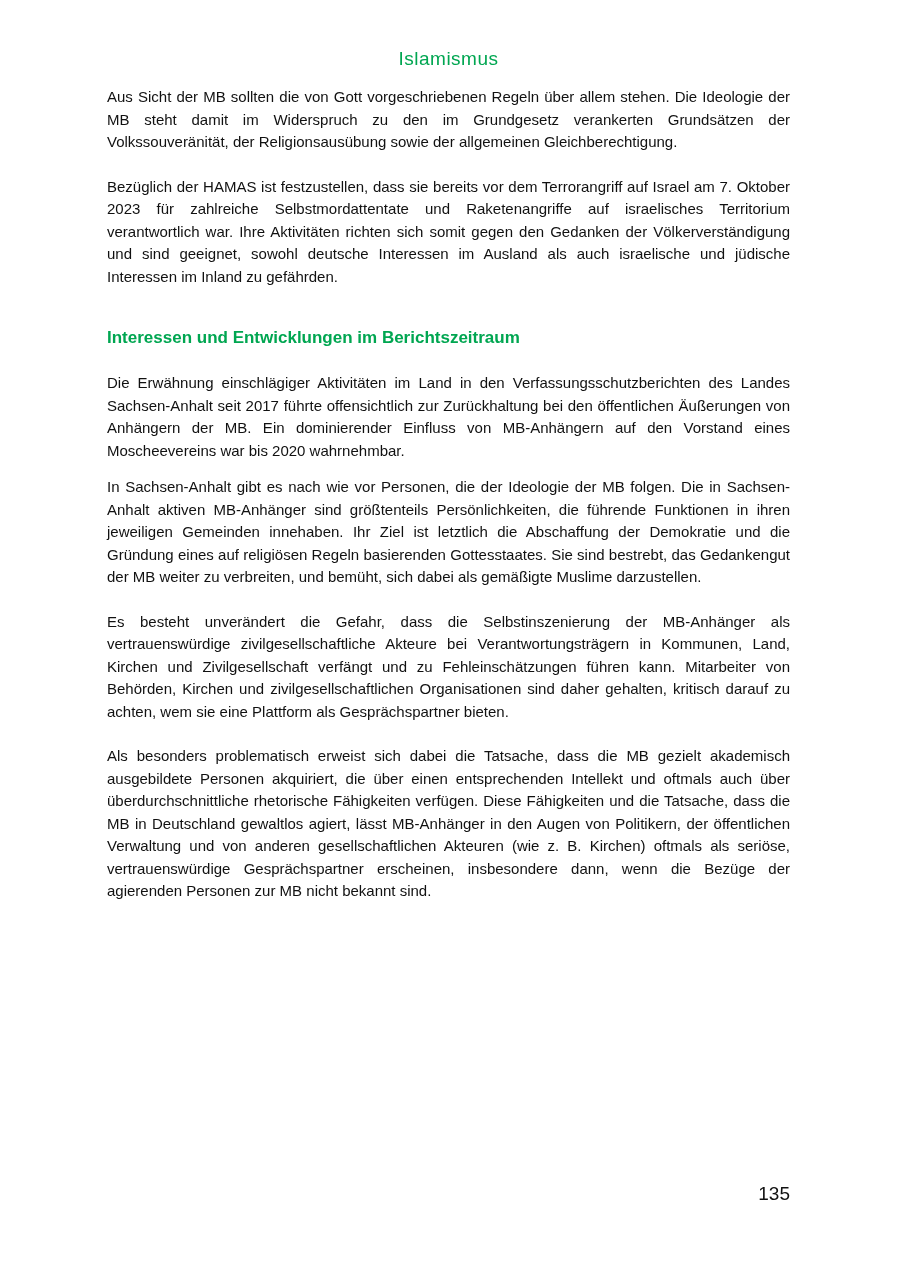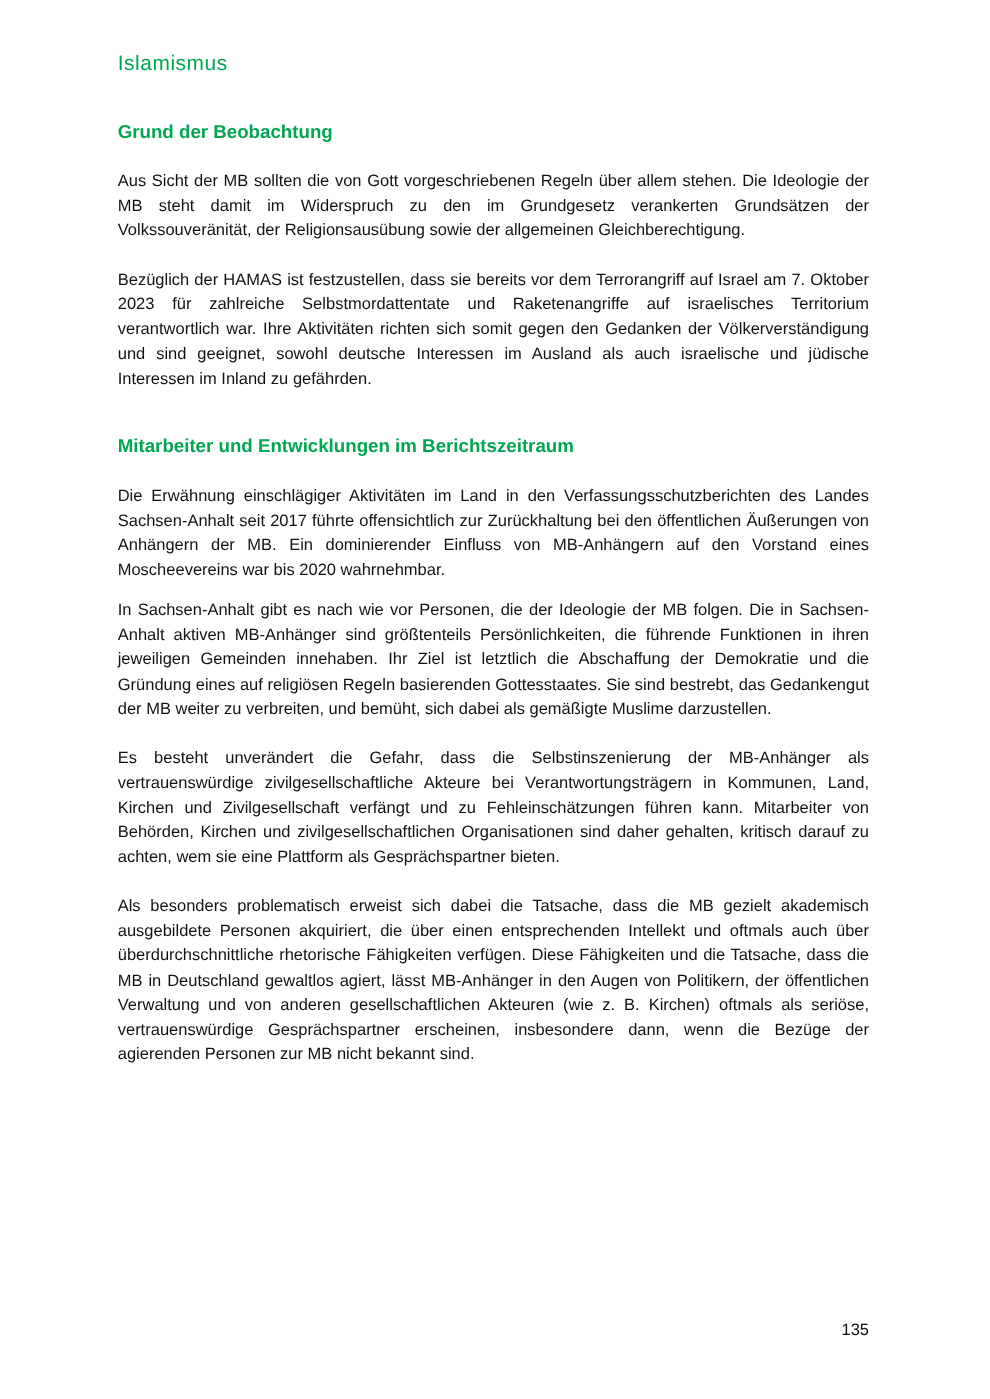--- a/index.html
+++ b/index.html
@@ -20,25 +20,26 @@
     color: var(--text);
   }
   .page {
     position: relative;
     width: 900px;
     height: 1272px;
     box-sizing: border-box;
     padding: 48px 110px 0 107px;
   }
   .doc-title {
+    text-align: center;
     color: var(--accent);
     font-size: 19px;
     font-weight: normal;
     letter-spacing: 0.5px;
-    margin: 0 0 26px 0;
+    margin: 0 0 16px 0;
   }
   .section-heading {
     color: var(--accent);
     font-size: 17px;
     font-weight: bold;
     margin: 0 0 24px 0;
     padding-top: 14px;
   }
   .section + .section .section-heading {
     padding-top: 40px;
@@ -48,40 +49,39 @@
     line-height: 22.5px;
     text-align: justify;
     margin: 14px 0 22px 0;
   }
   .section p:last-child {
     margin-bottom: 0;
   }
   .page-number {
     position: absolute;
     right: 110px;
-    bottom: 54px;
-    font-size: 15px;
+    bottom: 67px;
+    font-size: 19px;
     color: var(--text);
   }
 </style>
 </head>
 <body>
 
 <div class="page">
 
   <div class="doc-title">Islamismus</div>
 
   <section class="section">
-    <h2 class="section-heading">Grund der Beobachtung</h2>
     <p>Aus Sicht der MB sollten die von Gott vorgeschriebenen Regeln über allem stehen. Die Ideologie der MB steht damit im Widerspruch zu den im Grundgesetz verankerten Grundsätzen der Volkssouveränität, der Religionsausübung sowie der allgemeinen Gleichberechtigung.</p>
     <p>Bezüglich der HAMAS ist festzustellen, dass sie bereits vor dem Terrorangriff auf Israel am 7. Oktober 2023 für zahlreiche Selbstmordattentate und Raketenangriffe auf israelisches Territorium verantwortlich war. Ihre Aktivitäten richten sich somit gegen den Gedanken der Völkerverständigung und sind geeignet, sowohl deutsche Interessen im Ausland als auch israelische und jüdische Interessen im Inland zu gefährden.</p>
   </section>
 
   <section class="section">
-    <h2 class="section-heading">Mitarbeiter und Entwicklungen im Berichtszeitraum</h2>
+    <h2 class="section-heading">Interessen und Entwicklungen im Berichtszeitraum</h2>
     <p>Die Erwähnung einschlägiger Aktivitäten im Land in den Verfassungsschutzberichten des Landes Sachsen-Anhalt seit 2017 führte offensichtlich zur Zurückhaltung bei den öffentlichen Äußerungen von Anhängern der MB. Ein dominierender Einfluss von MB-Anhängern auf den Vorstand eines Moscheevereins war bis 2020 wahrnehmbar.</p>
   </section>
 
   <section class="section">
     <p>In Sachsen-Anhalt gibt es nach wie vor Personen, die der Ideologie der MB folgen. Die in Sachsen-Anhalt aktiven MB-Anhänger sind größtenteils Persönlichkeiten, die führende Funktionen in ihren jeweiligen Gemeinden innehaben. Ihr Ziel ist letztlich die Abschaffung der Demokratie und die Gründung eines auf religiösen Regeln basierenden Gottesstaates. Sie sind bestrebt, das Gedankengut der MB weiter zu verbreiten, und bemüht, sich dabei als gemäßigte Muslime darzustellen.</p>
     <p>Es besteht unverändert die Gefahr, dass die Selbstinszenierung der MB-Anhänger als vertrauenswürdige zivilgesellschaftliche Akteure bei Verantwortungsträgern in Kommunen, Land, Kirchen und Zivilgesellschaft verfängt und zu Fehleinschätzungen führen kann. Mitarbeiter von Behörden, Kirchen und zivilgesellschaftlichen Organisationen sind daher gehalten, kritisch darauf zu achten, wem sie eine Plattform als Gesprächspartner bieten.</p>
     <p>Als besonders problematisch erweist sich dabei die Tatsache, dass die MB gezielt akademisch ausgebildete Personen akquiriert, die über einen entsprechenden Intellekt und oftmals auch über überdurchschnittliche rhetorische Fähigkeiten verfügen. Diese Fähigkeiten und die Tatsache, dass die MB in Deutschland gewaltlos agiert, lässt MB-Anhänger in den Augen von Politikern, der öffentlichen Verwaltung und von anderen gesellschaftlichen Akteuren (wie z. B. Kirchen) oftmals als seriöse, vertrauenswürdige Gesprächspartner erscheinen, insbesondere dann, wenn die Bezüge der agierenden Personen zur MB nicht bekannt sind.</p>
   </section>
 
   <div class="page-number">135</div>

